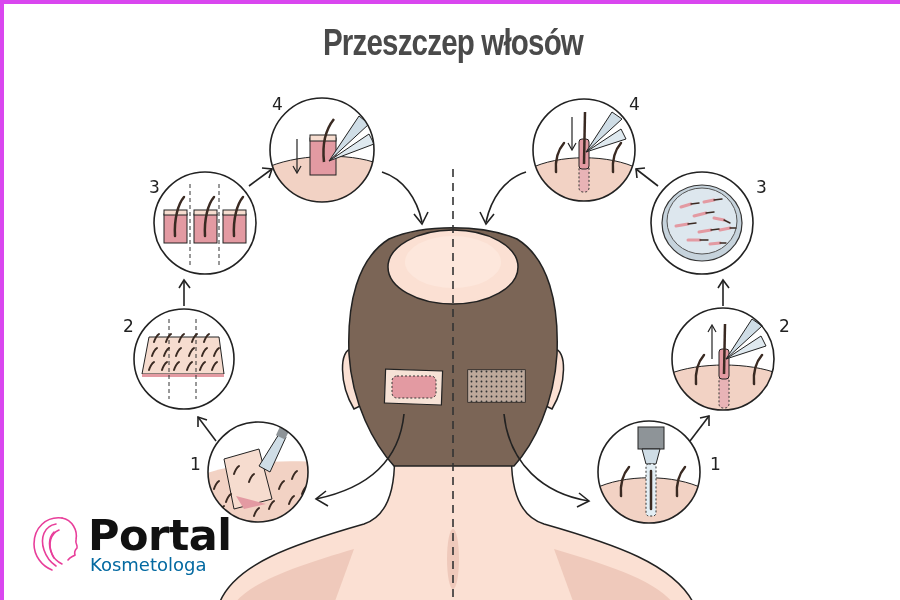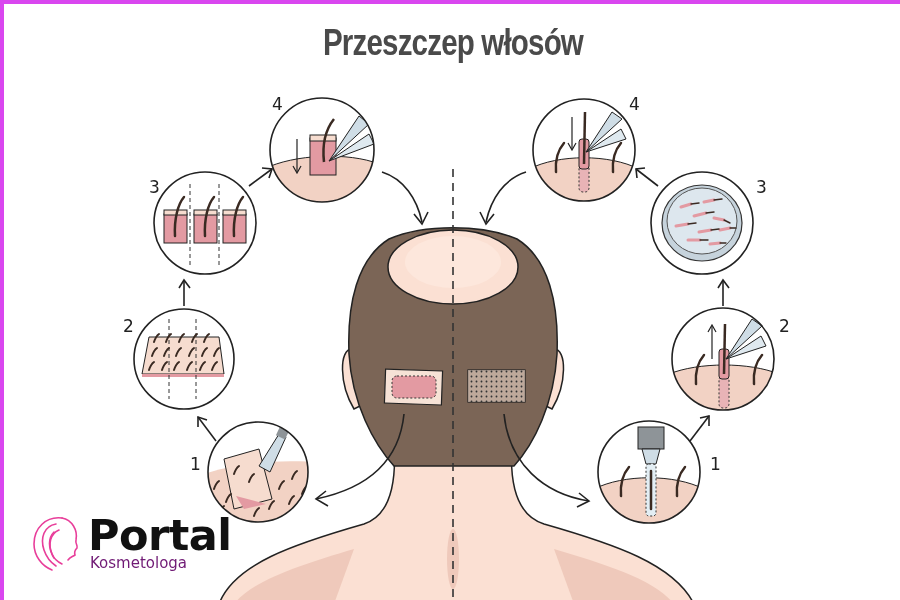--- a/index.html
+++ b/index.html
@@ -2,21 +2,21 @@
 <html><head>
 <meta charset="utf-8">
 <style>
   html,body{margin:0;padding:0;background:#fff;}
   .page{position:relative;width:898px;height:598px;border:4px solid #d946ef;background:#fff;overflow:hidden;font-family:"Liberation Sans",sans-serif;}
   .title{position:absolute;left:0;right:0;top:18px;text-align:center;font-family:"Liberation Sans",sans-serif;font-weight:bold;font-size:36px;color:#4a4a4a;letter-spacing:-1px;transform:scaleX(0.82);}
   svg.art{position:absolute;left:0;top:0;}
   .steplabel{font-family:"DejaVu Sans",sans-serif;font-size:17px;fill:#222;}
   .logo{position:absolute;left:22px;top:506px;width:190px;height:70px;}
   .logo-main{position:absolute;left:62px;top:0;font-family:"DejaVu Sans",sans-serif;font-weight:bold;font-size:43px;color:#111;letter-spacing:-0.5px;}
-  .logo-sub{position:absolute;left:64px;top:44px;font-family:"DejaVu Sans",sans-serif;font-size:15px;color:#701a75;}
+  .logo-sub{position:absolute;left:64px;top:44px;font-family:"DejaVu Sans",sans-serif;font-size:18px;color:#0369a1;}
 </style>
 </head>
 <body>
 
 <div class="page">
   <div class="title">Przeszczep włosów</div>
 
   <svg class="art" width="898" height="598" viewBox="0 0 898 598">
     <defs>
       <pattern id="dots" width="5" height="5" patternUnits="userSpaceOnUse">

